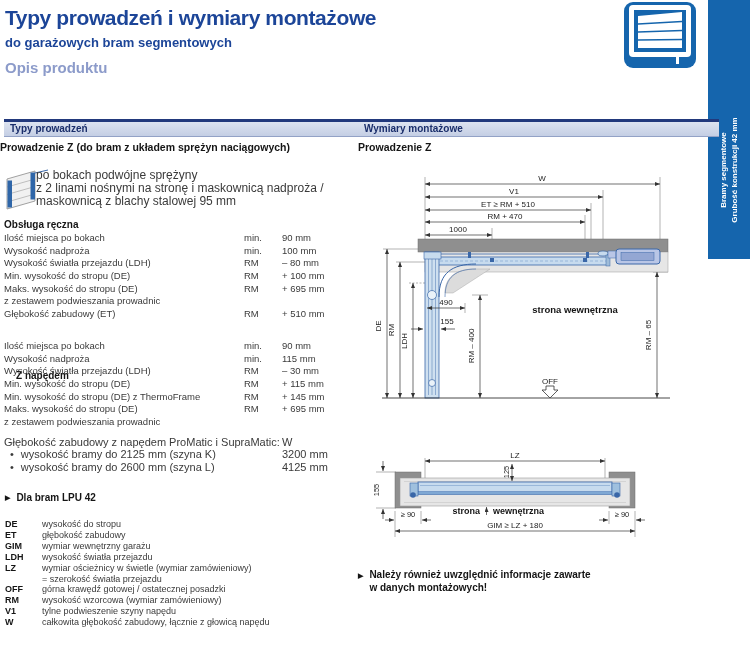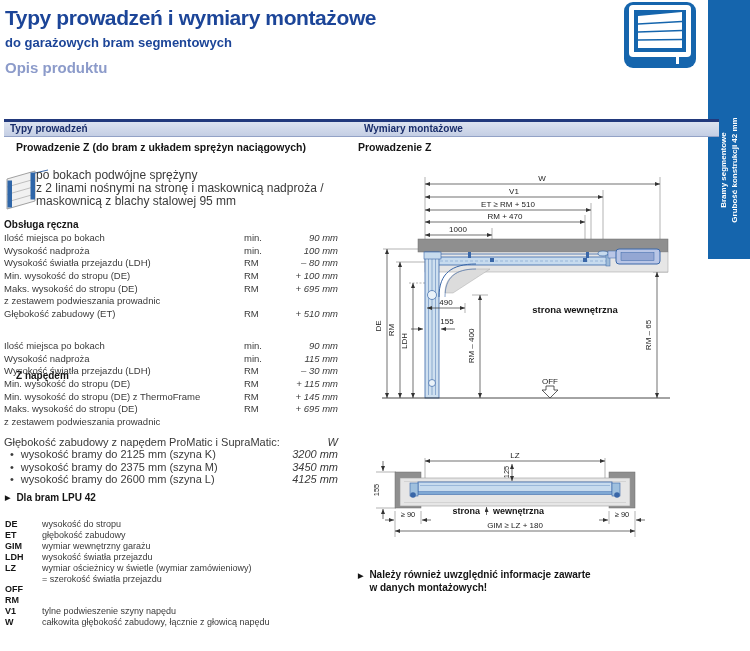--- a/index.html
+++ b/index.html
@@ -15,34 +15,34 @@
   .side-tab-text{left:619px;top:149px;width:220px;height:42px;transform:rotate(-90deg);
       display:flex;flex-direction:column;justify-content:center;align-items:center;
       color:#fff;font-size:8px;font-weight:bold;line-height:11px;white-space:nowrap;}
   
   .bar{height:13px;background:linear-gradient(#dde3f0,#c4cee4);
        border-top:3px solid #22397c;border-bottom:1px solid #93a2c6;
        font-size:10px;font-weight:bold;color:#1a2e6b;padding:1px 16px 0 6px;}
   .bar-left{left:4px;top:119px;width:335px;}
   .bar-right{left:358px;top:119px;width:339px;}
   .h-sub{font-size:10.5px;font-weight:bold;color:#151515;}
-  .prowz-left{left:16px;top:141px;}
+  .prowz-left{left:0;top:141px;}
   .prowz-right{left:358px;top:141px;}
   .spring-icon{left:4px;top:166px;width:46px;height:48px;}
   .feature{left:36px;top:169px;width:290px;font-size:12px;line-height:13px;color:#3a3a3a;}
   .sec-title{font-size:10px;font-weight:bold;color:#151515;}
   .obsluga{left:4px;top:219px;}
   .znapedem{left:16px;top:327px;margin-top:43px;}
   .tbl{left:4px;width:334px;font-size:9.5px;color:#3a3a3a;}
   .tbl-manual{top:232px;}
   .tbl-powered{top:340px;}
   .row{display:flex;height:12.7px;line-height:12.7px;}
   .row .lbl{flex:1;white-space:nowrap;overflow:hidden;}
   .row .ref{width:38px;}
-  .row .val{width:56px;text-align:right;white-space:nowrap;font-style:italic;}
+  .row .val{width:56px;text-align:left;white-space:nowrap;}
   .depth{left:4px;top:436px;width:334px;font-size:11px;color:#3a3a3a;}
   .depth .row{height:12.3px;line-height:12.3px;}
   .bullet .lbl::before{content:"•";margin-right:7px;margin-left:6px;}
   .tri{display:flex;font-weight:bold;color:#151515;}
   .tri::before{content:"▶";font-size:7px;line-height:12px;margin-right:6px;}
   .lpu{left:5px;top:492px;font-size:10px;}
   .legend{left:5px;top:519px;width:335px;font-size:9px;line-height:10.9px;color:#3a3a3a;}
   .leg-row{display:flex;}
   .leg-abbr{width:37px;font-weight:bold;color:#151515;}
   .leg-desc{flex:1;}
@@ -189,24 +189,20 @@
   <div class="abs depth">
     <div class="row">
         <span class="lbl">Głębokość zabudowy z napędem ProMatic i SupraMatic:</span>
         <span class="val">W</span>
       </div>
     <div class="row bullet">
         <span class="lbl">wysokość bramy do 2125 mm (szyna K)</span>
         <span class="val">3200 mm</span>
       </div>
     <div class="row bullet">
-        <span class="lbl">wysokość bramy do 2375 mm (szyna M)</span>
-        <span class="val">3450 mm</span>
-      </div>
-    <div class="row bullet">
         <span class="lbl">wysokość bramy do 2600 mm (szyna L)</span>
         <span class="val">4125 mm</span>
       </div>
   </div>
 
   <div class="abs tri lpu">
       <span>Dla bram LPU 42</span>
     </div>
 
   <div class="abs legend">
@@ -225,23 +221,25 @@
     <div class="leg-row">
         <span class="leg-abbr">LDH</span>
         <span class="leg-desc">wysokość światła przejazdu</span>
       </div>
     <div class="leg-row">
         <span class="leg-abbr">LZ</span>
         <span class="leg-desc"><span>wymiar ościeżnicy w świetle (wymiar zamówieniowy)</span><br><span>= szerokość światła przejazdu</span></span>
       </div>
     <div class="leg-row">
         <span class="leg-abbr">OFF</span>
+        <span class="leg-desc">górna krawędź gotowej / ostatecznej posadzki</span>
       </div>
     <div class="leg-row">
         <span class="leg-abbr">RM</span>
+        <span class="leg-desc">wysokość wzorcowa (wymiar zamówieniowy)</span>
       </div>
     <div class="leg-row">
         <span class="leg-abbr">V1</span>
         <span class="leg-desc">tylne podwieszenie szyny napędu</span>
       </div>
     <div class="leg-row">
         <span class="leg-abbr">W</span>
         <span class="leg-desc">całkowita głębokość zabudowy, łącznie z głowicą napędu</span>
       </div>
   </div>

